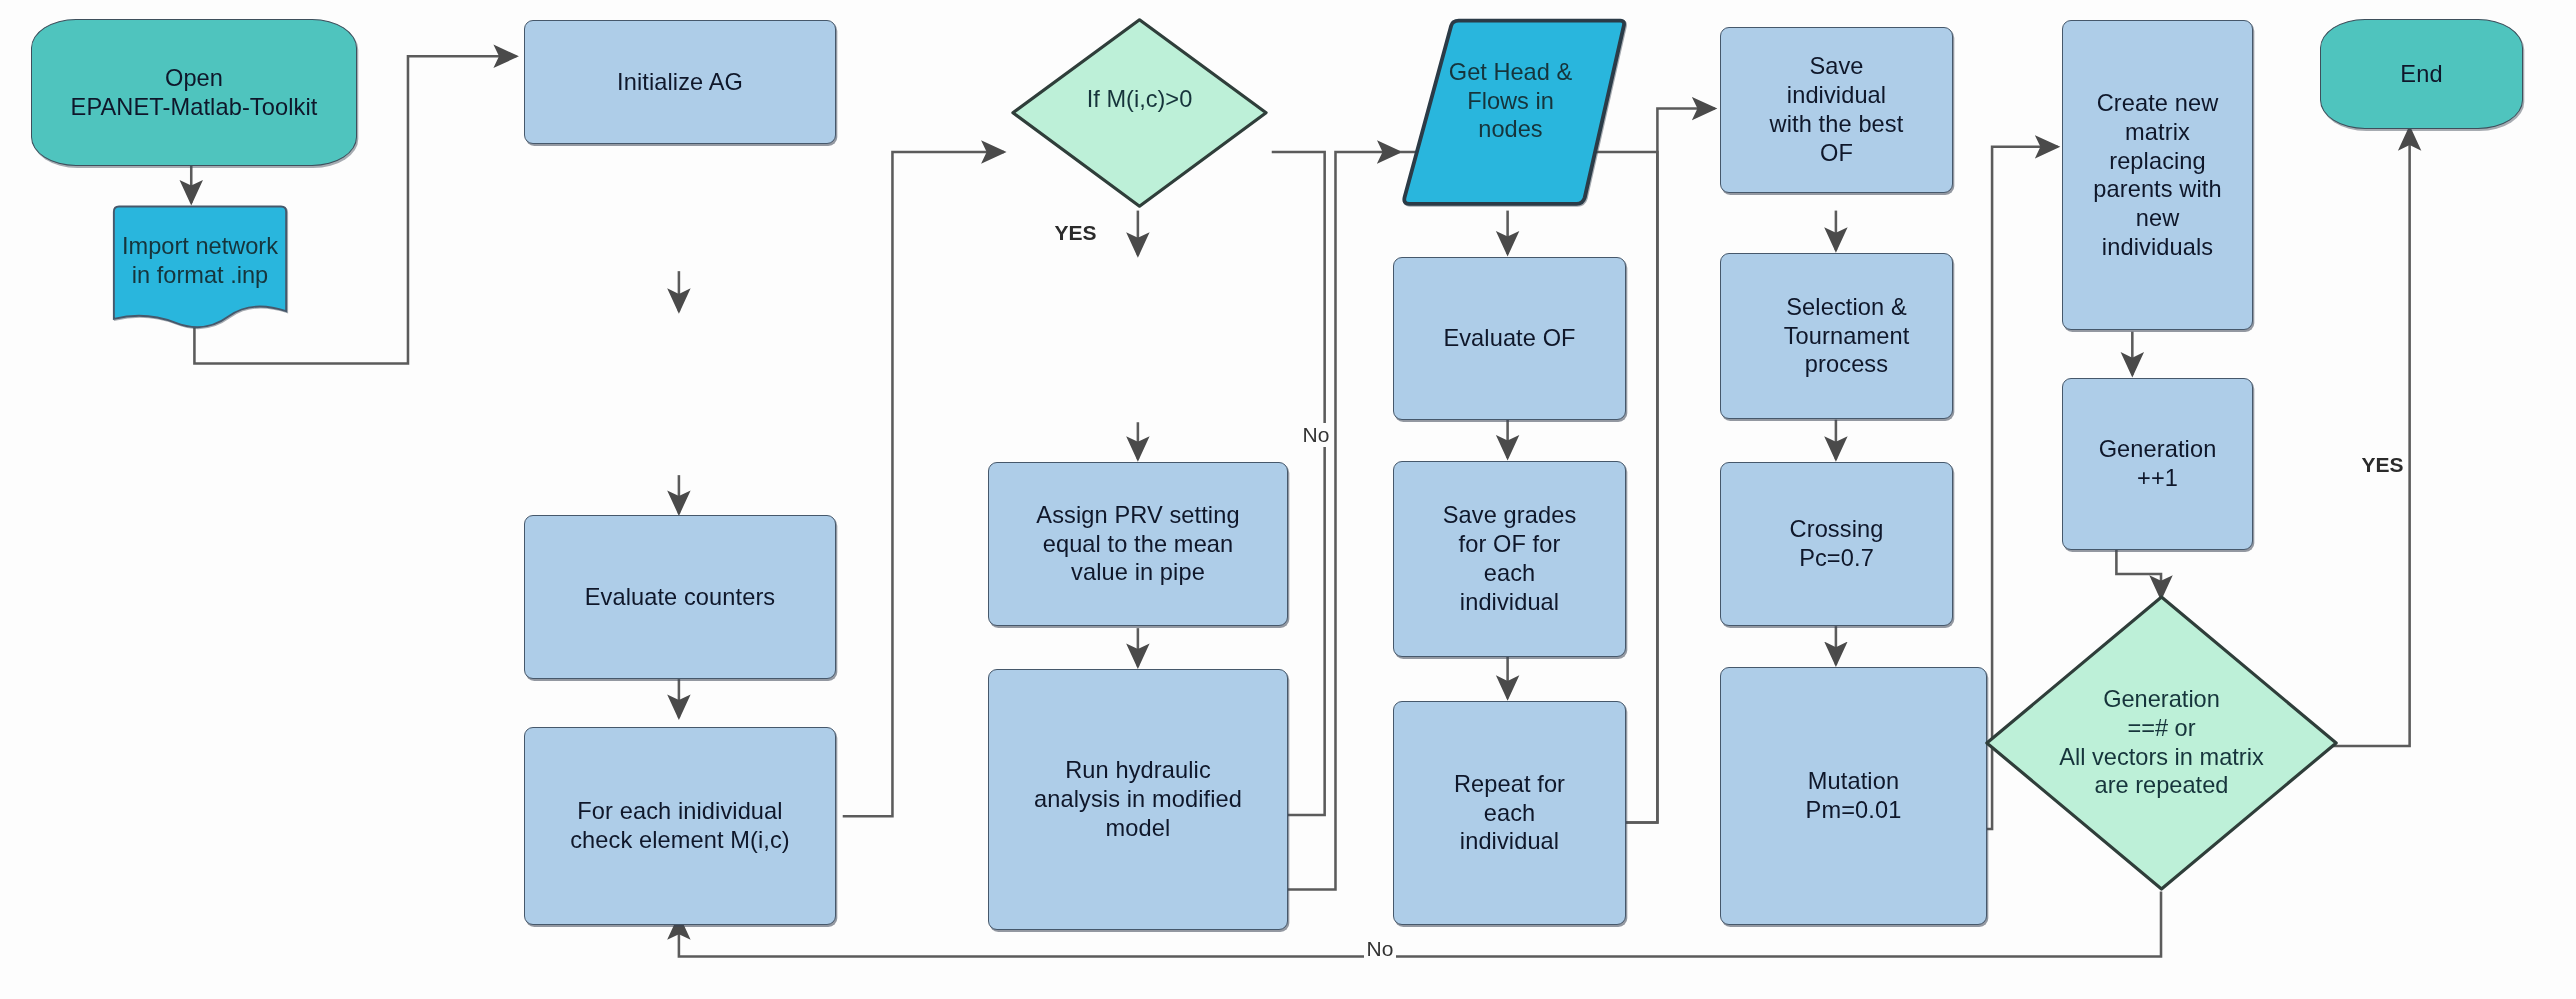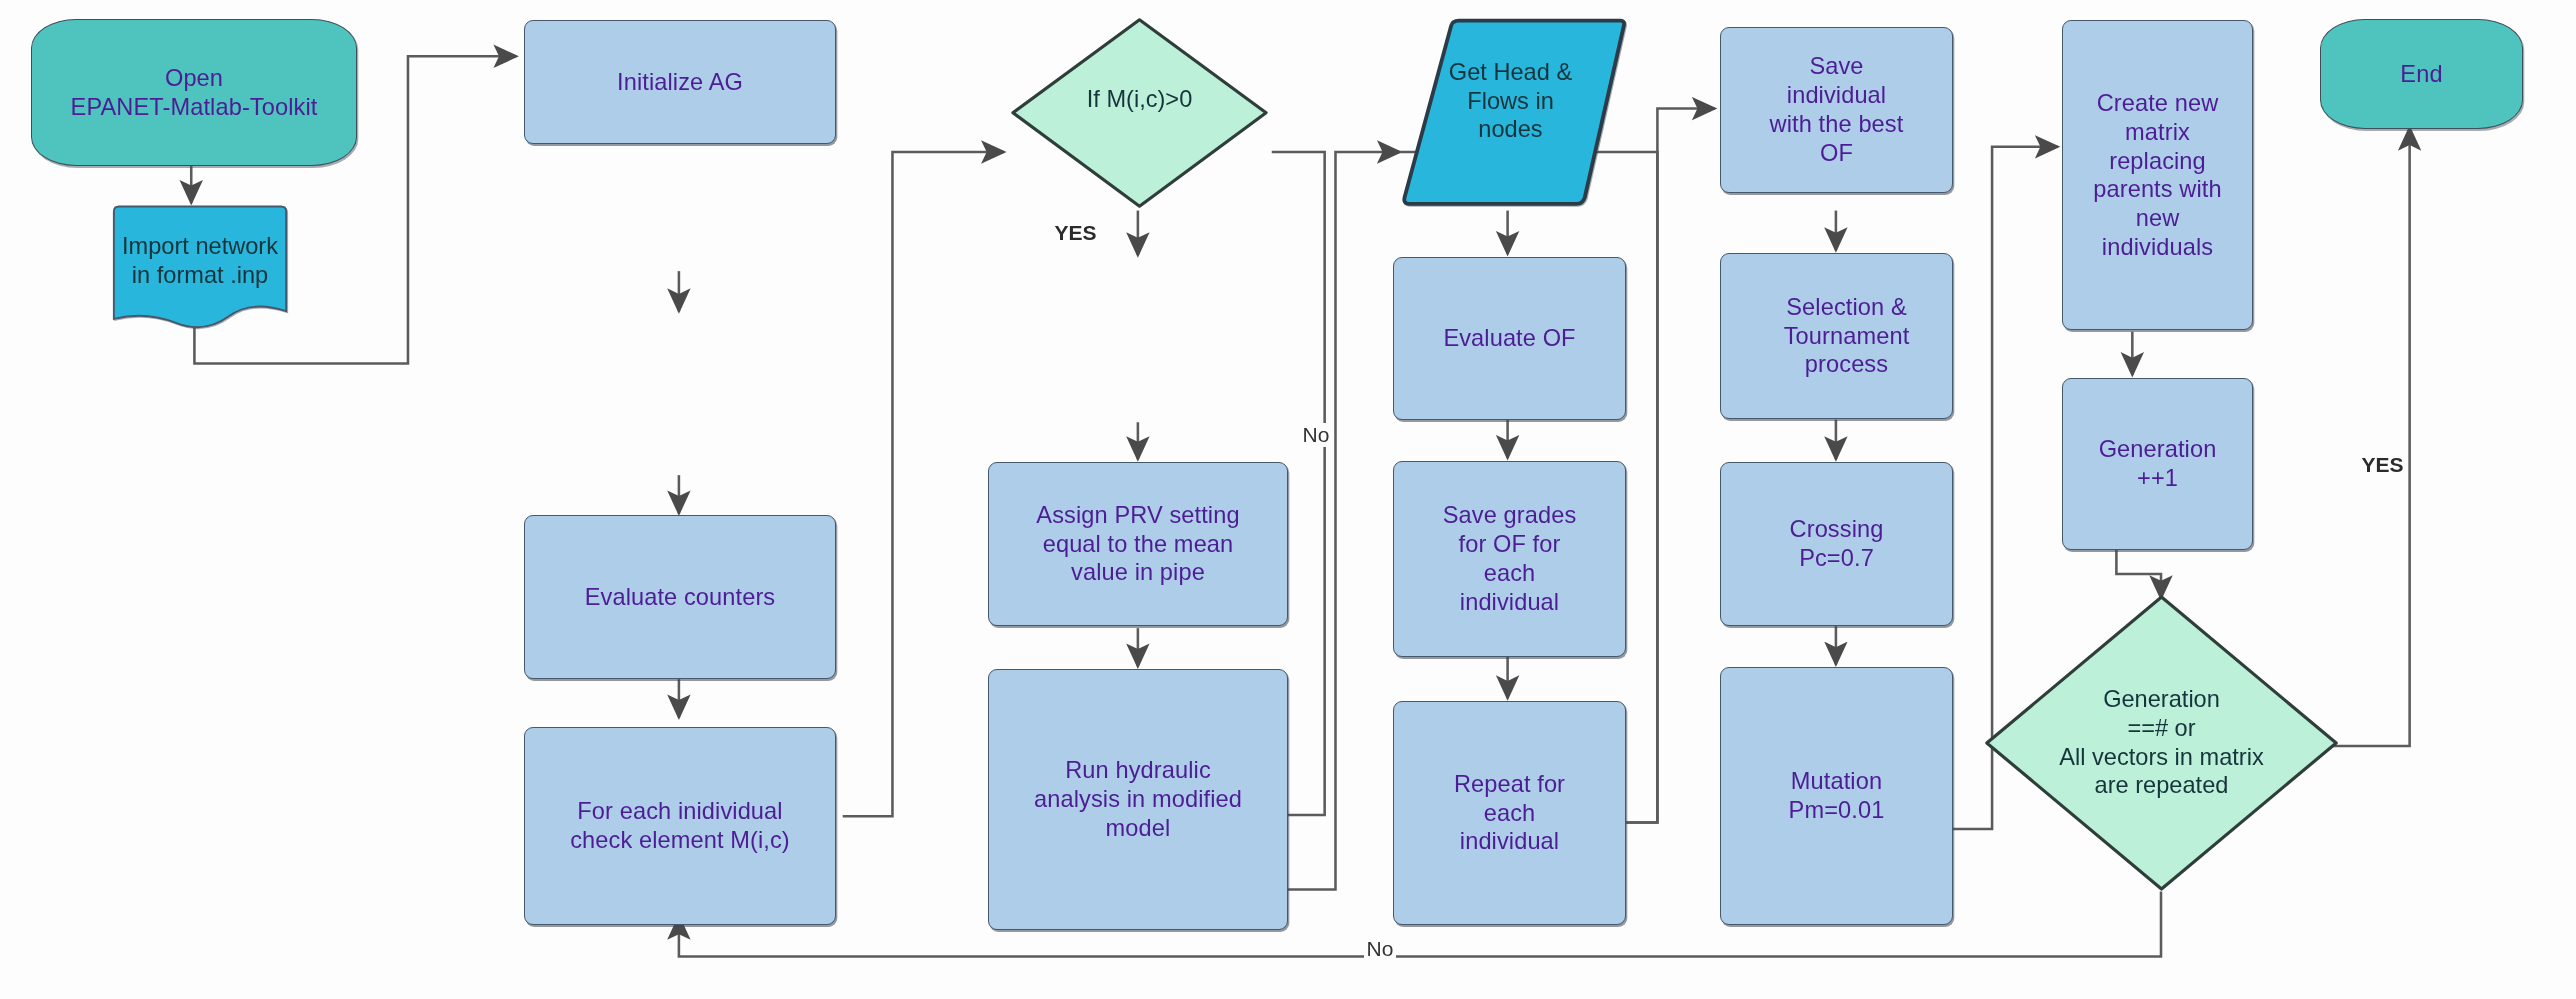--- a/index.html
+++ b/index.html
@@ -22,21 +22,21 @@
     height: 1000px;
     pointer-events: none;
   }
   .node {
     position: absolute;
     box-sizing: border-box;
     display: flex;
     align-items: center;
     justify-content: center;
     text-align: center;
-    color: #4c1d95;
+    color: #0f172a;
     font-size: 23.6px;
     line-height: 1.22;
     letter-spacing: 0.1px;
   }
   .node .txt { padding: 0 6.4px; width: 100%; }
   .proc {
     background: #aecde8;
     border: 1.9px solid #46586b;
     border-radius: 9px;
     box-shadow: 1.3px 1.9px 0 rgba(60,70,85,0.55);
@@ -242,21 +242,21 @@
       <span>Selection &amp;<br>Tournament<br>process</span>
     </div>
   </div>
 
   <div class="node proc" style="left:1720px; top:462px; width:233px; height:164px;">
     <div class="txt">
       <span>Crossing<br>Pc=0.7</span>
     </div>
   </div>
 
-  <div class="node proc" style="left:1720px; top:667px; width:233px; height:258px;">
+  <div class="node proc" style="left:1720px; top:667px; width:267px; height:258px;">
     <div class="txt">
       <span>Mutation<br>Pm=0.01</span>
     </div>
   </div>
 
   <div class="node proc" style="left:2062px; top:20.4px; width:191px; height:310px;">
     <div class="txt">
       <span>Create new<br>matrix<br>replacing<br>parents with<br>new<br>individuals</span>
     </div>
   </div>

